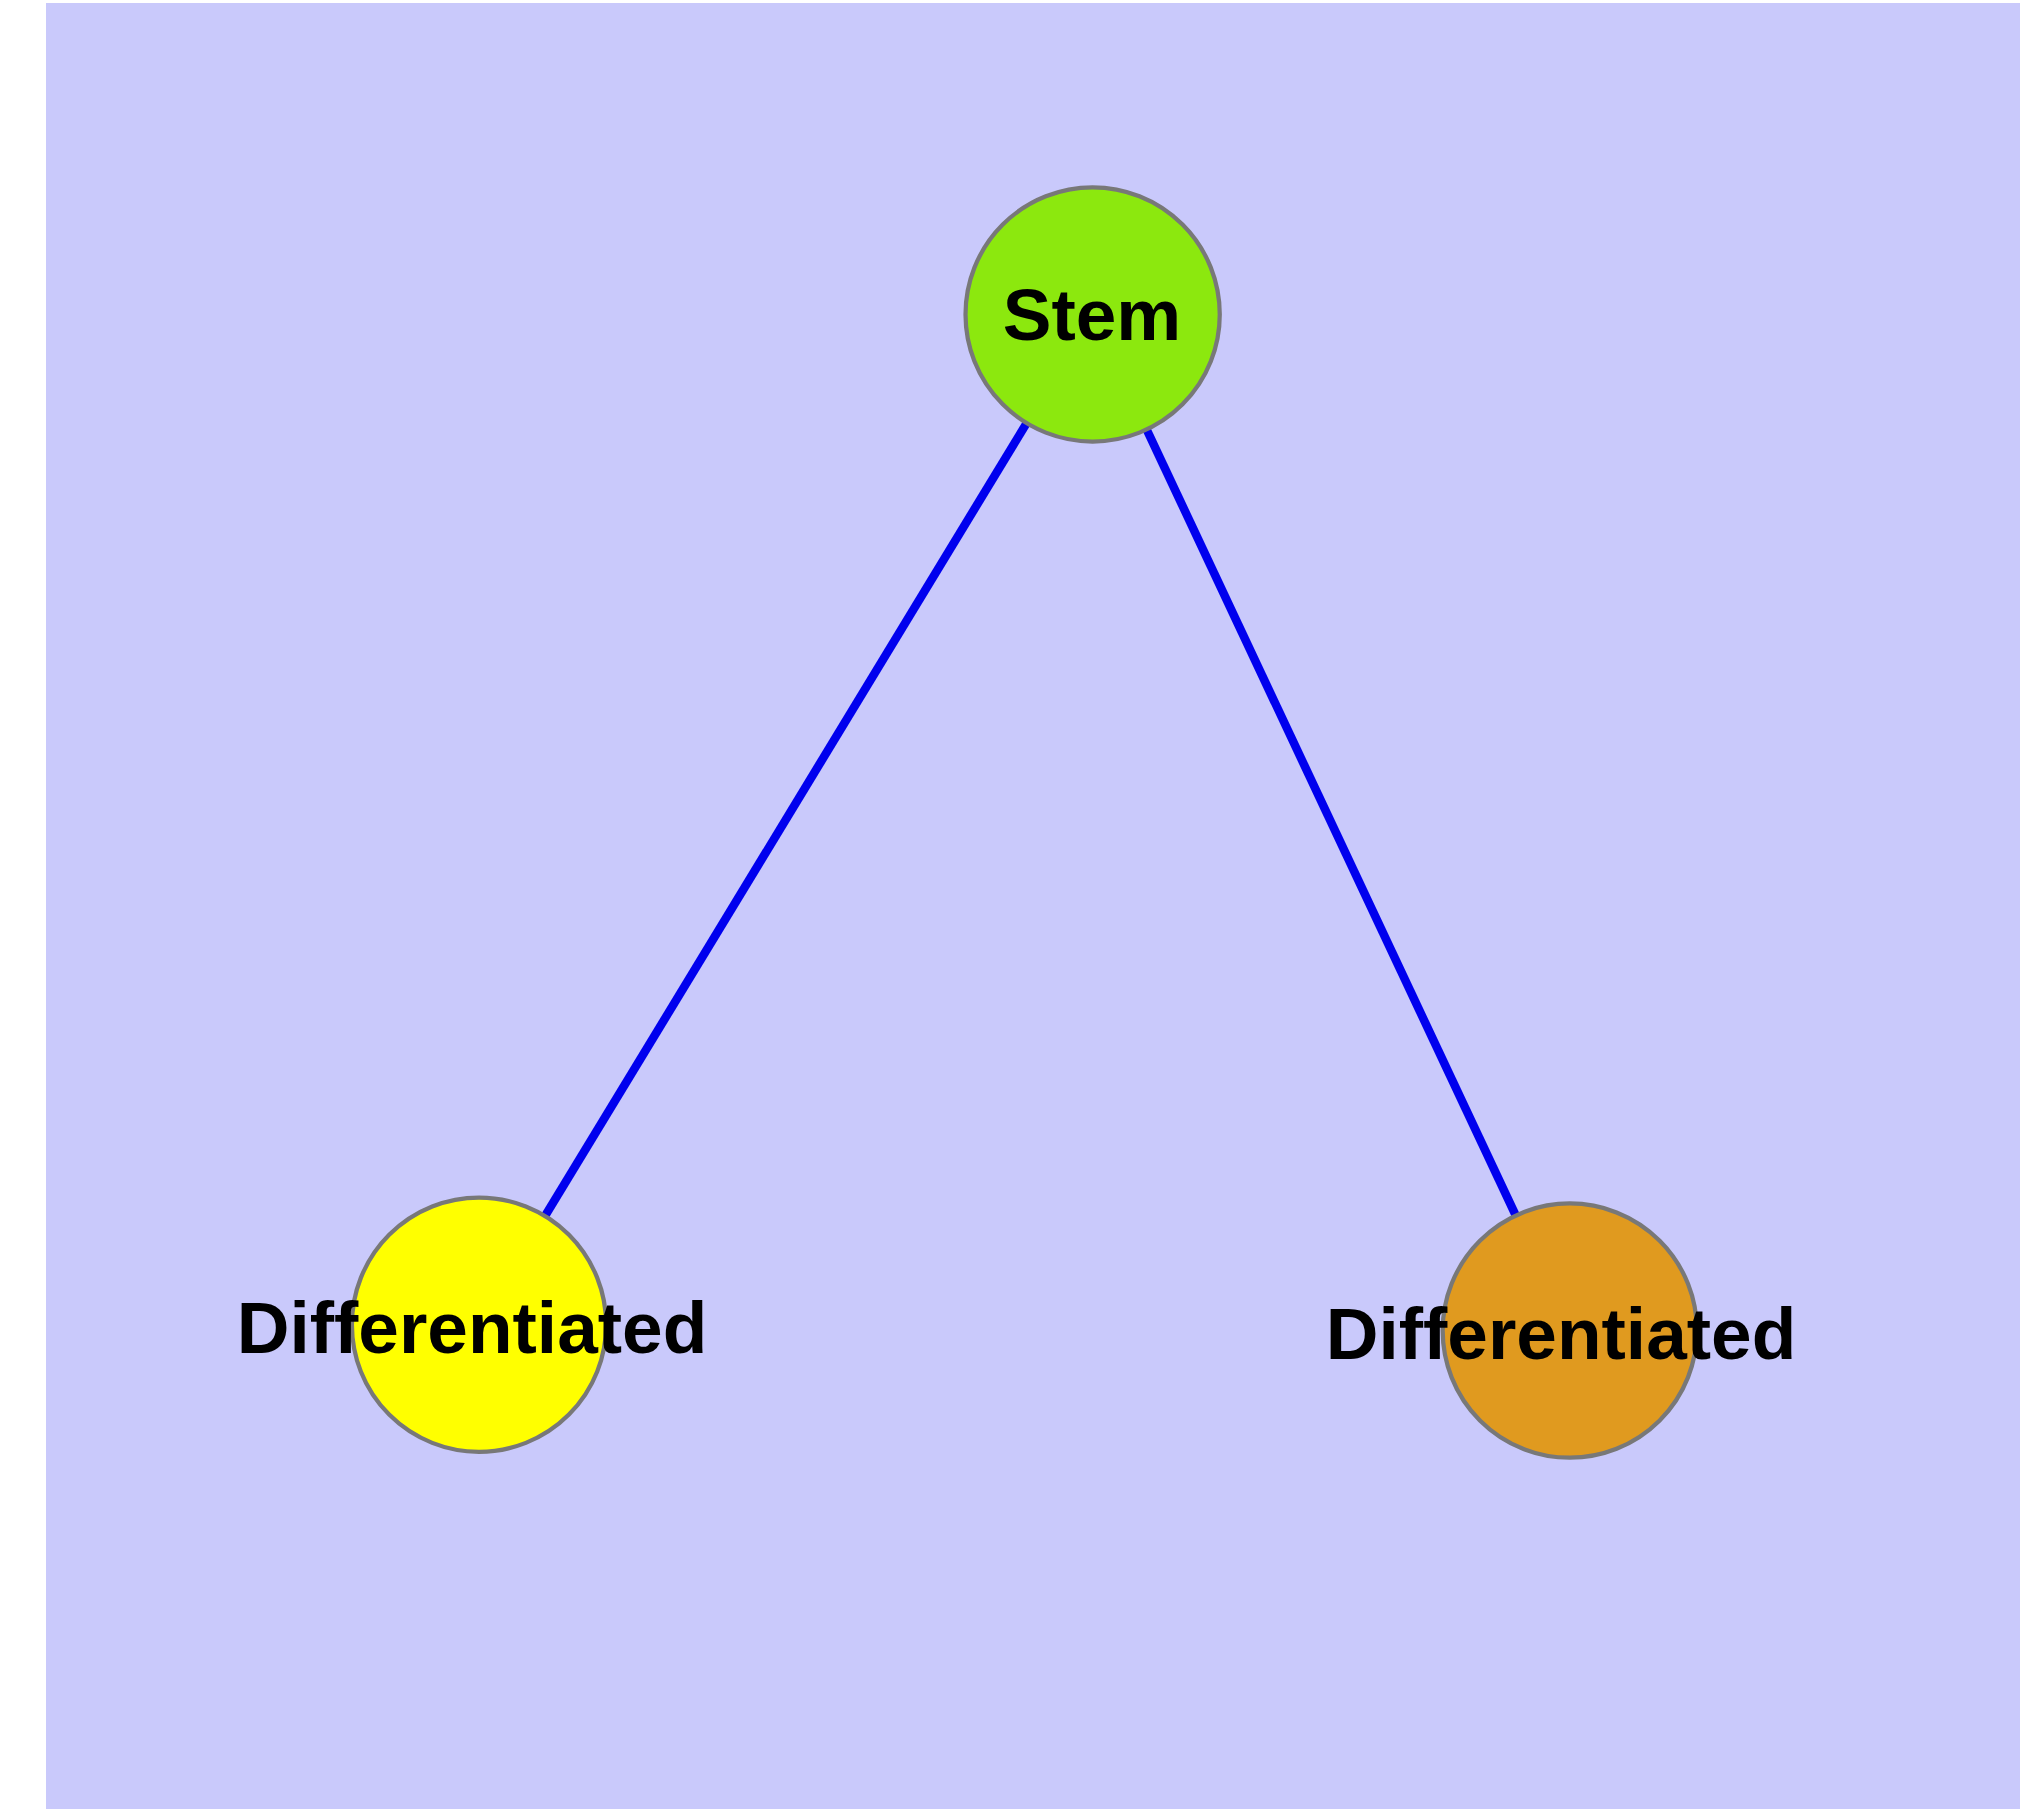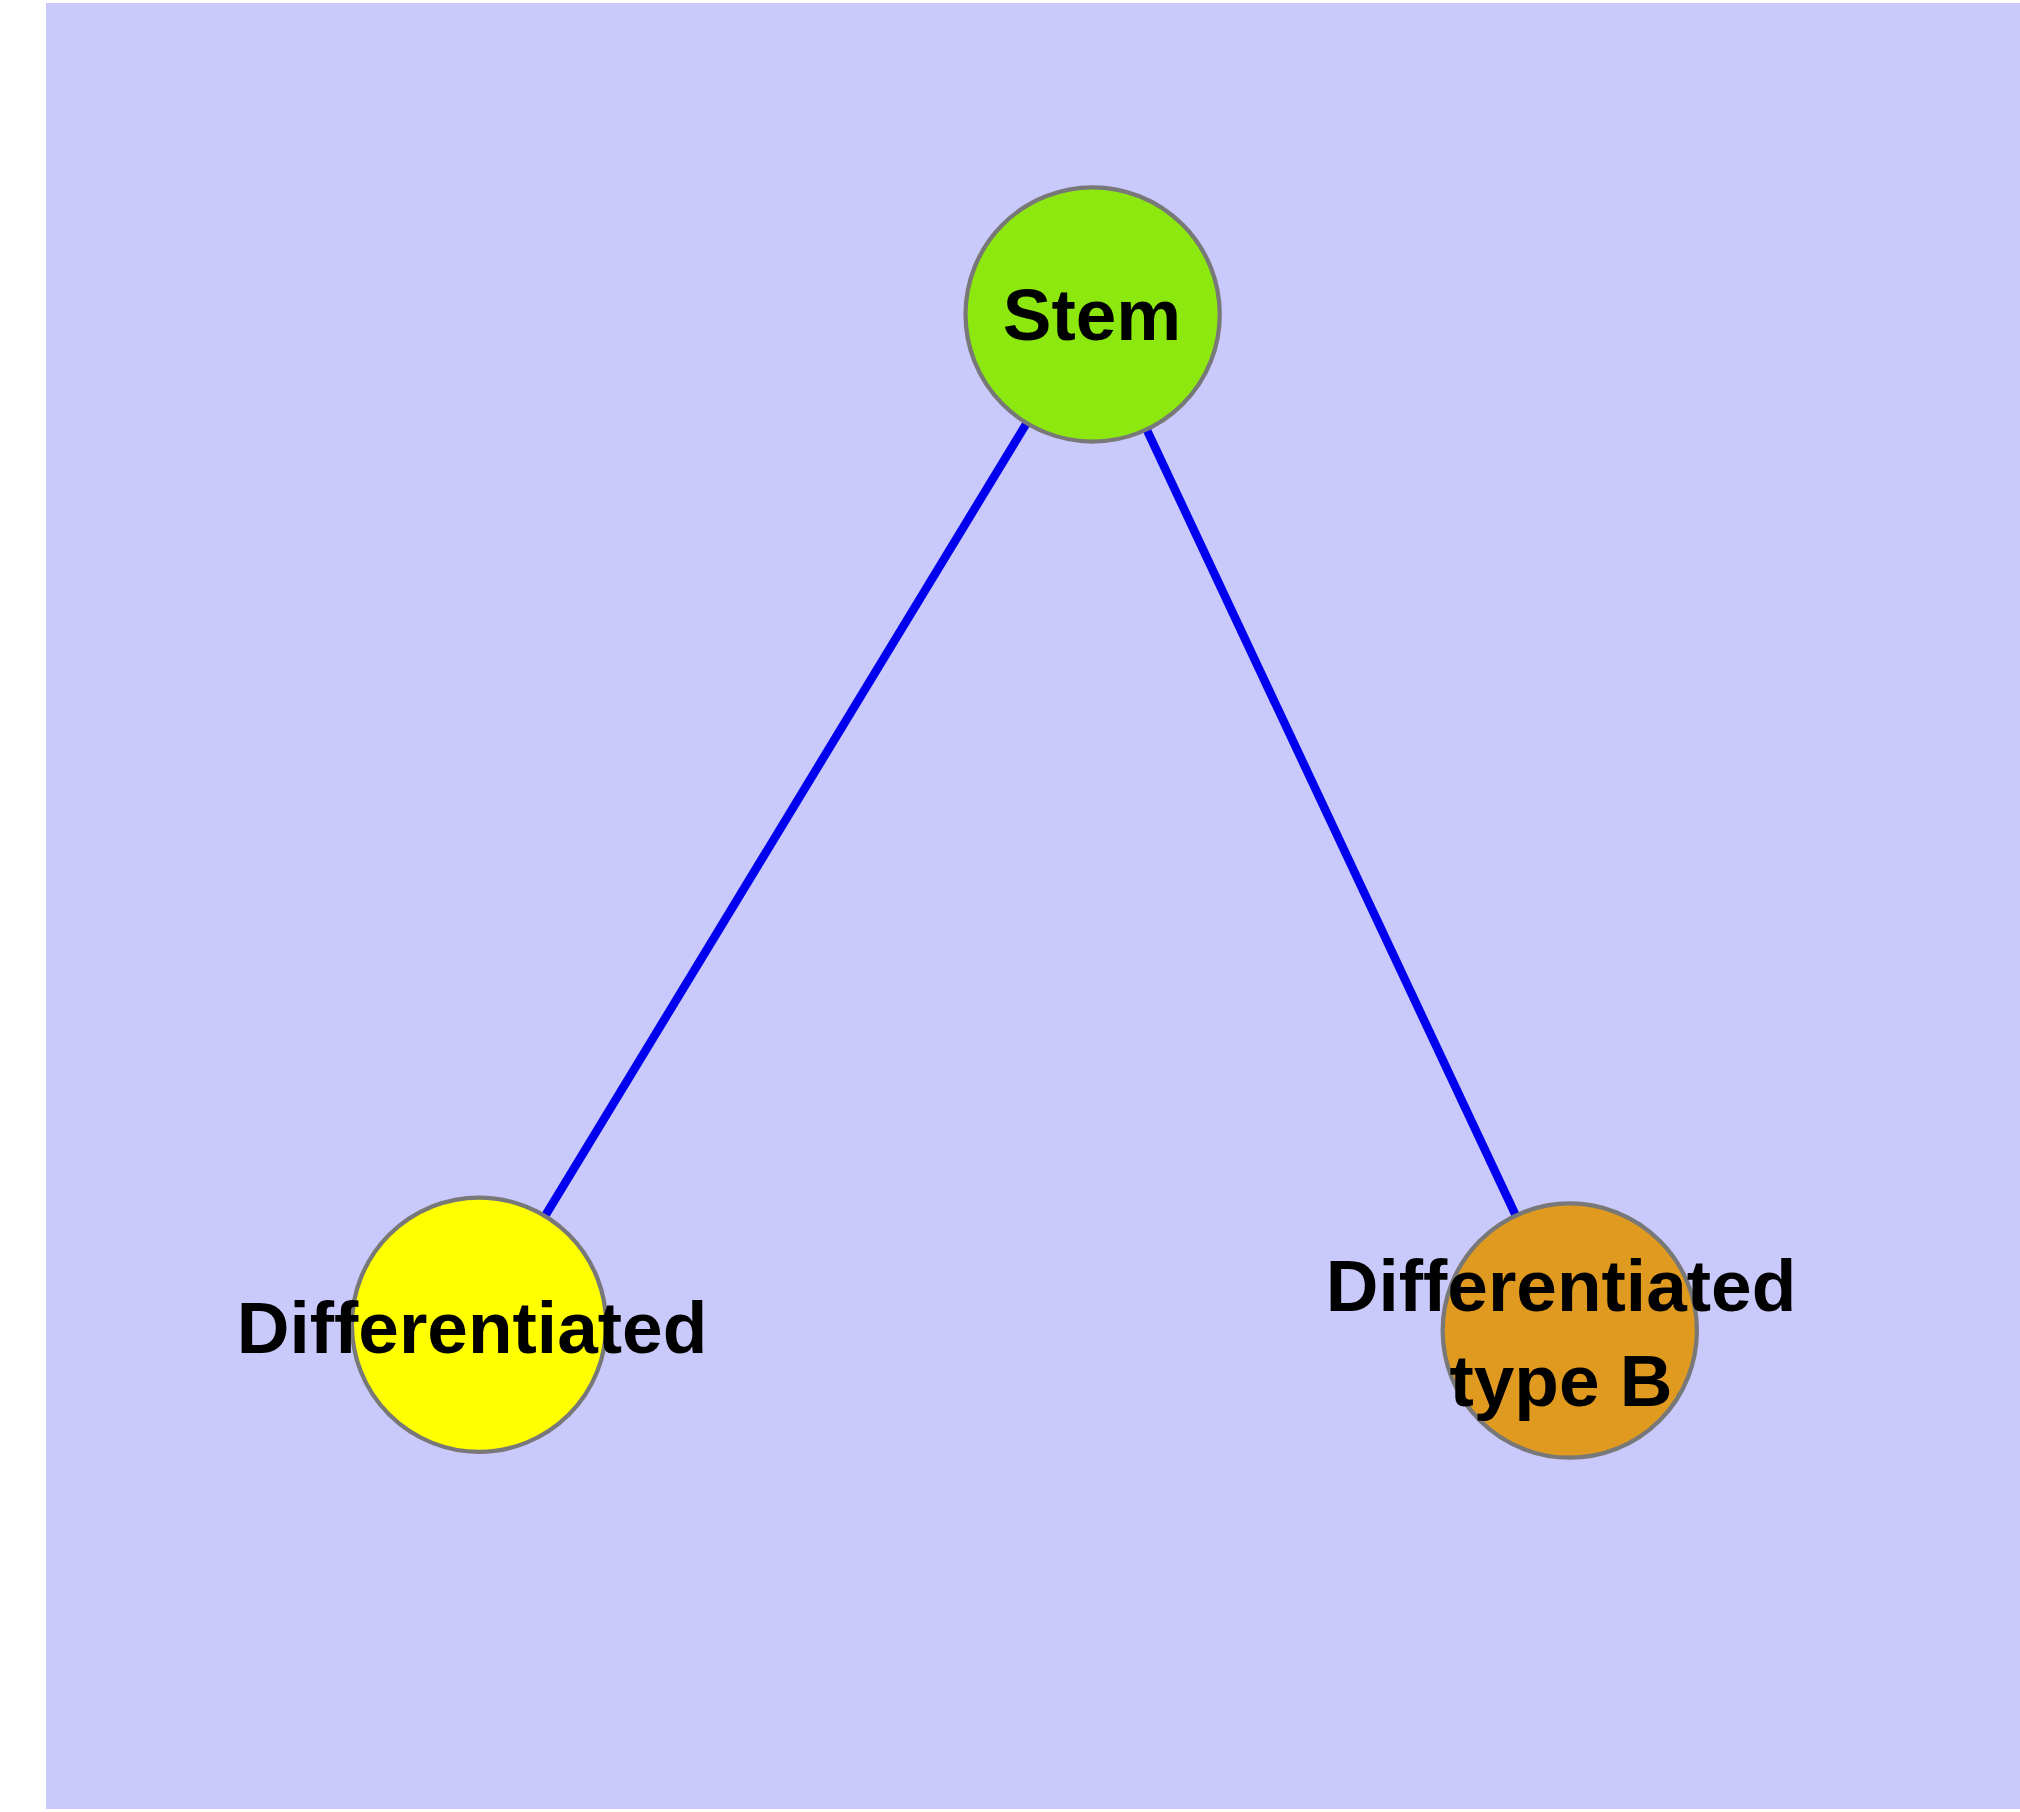--- a/index.html
+++ b/index.html
@@ -65,17 +65,16 @@
   </svg>
 
   <div class="node-label" style="left:1048px; top:314px;">Stem</div>
 
   <div class="node-label" style="left:428px; top:1327px;">
     <div>Differentiated</div>
   </div>
 
   <div class="node-label" style="left:1517px; top:1333px;">
     <div>Differentiated</div>
-    <div>type B</div>
   </div>
 
 </div>
 
 
 </body></html>

